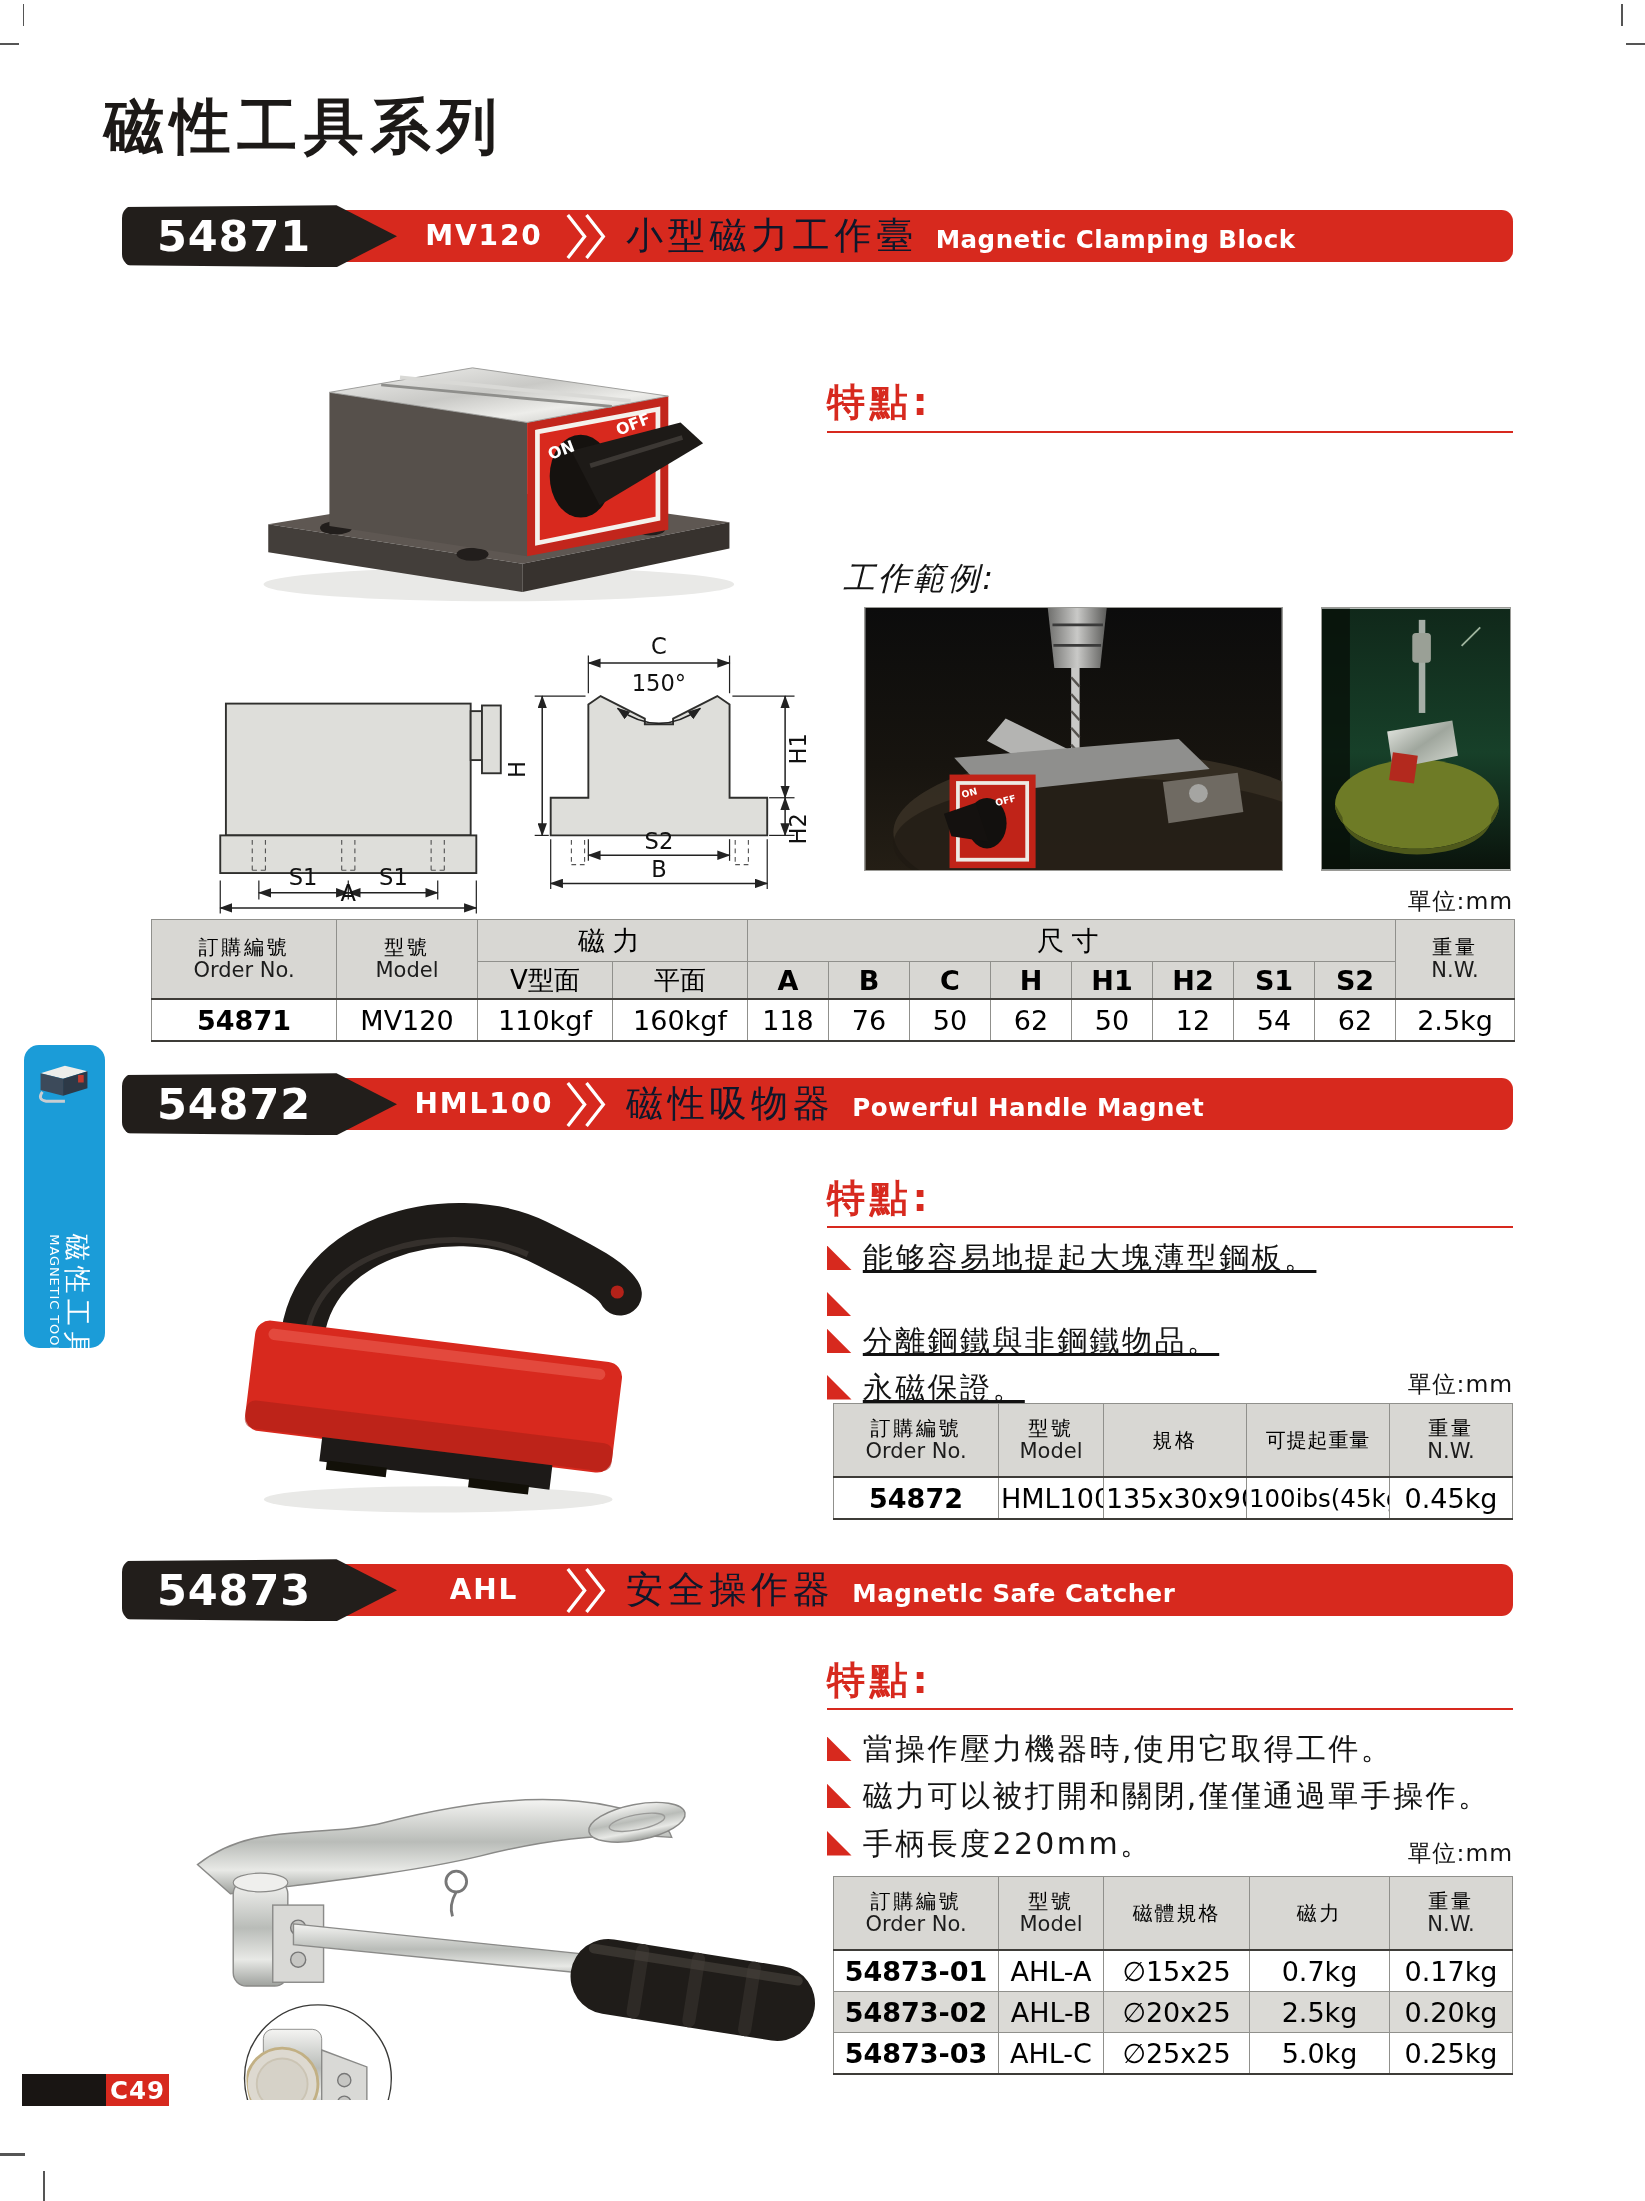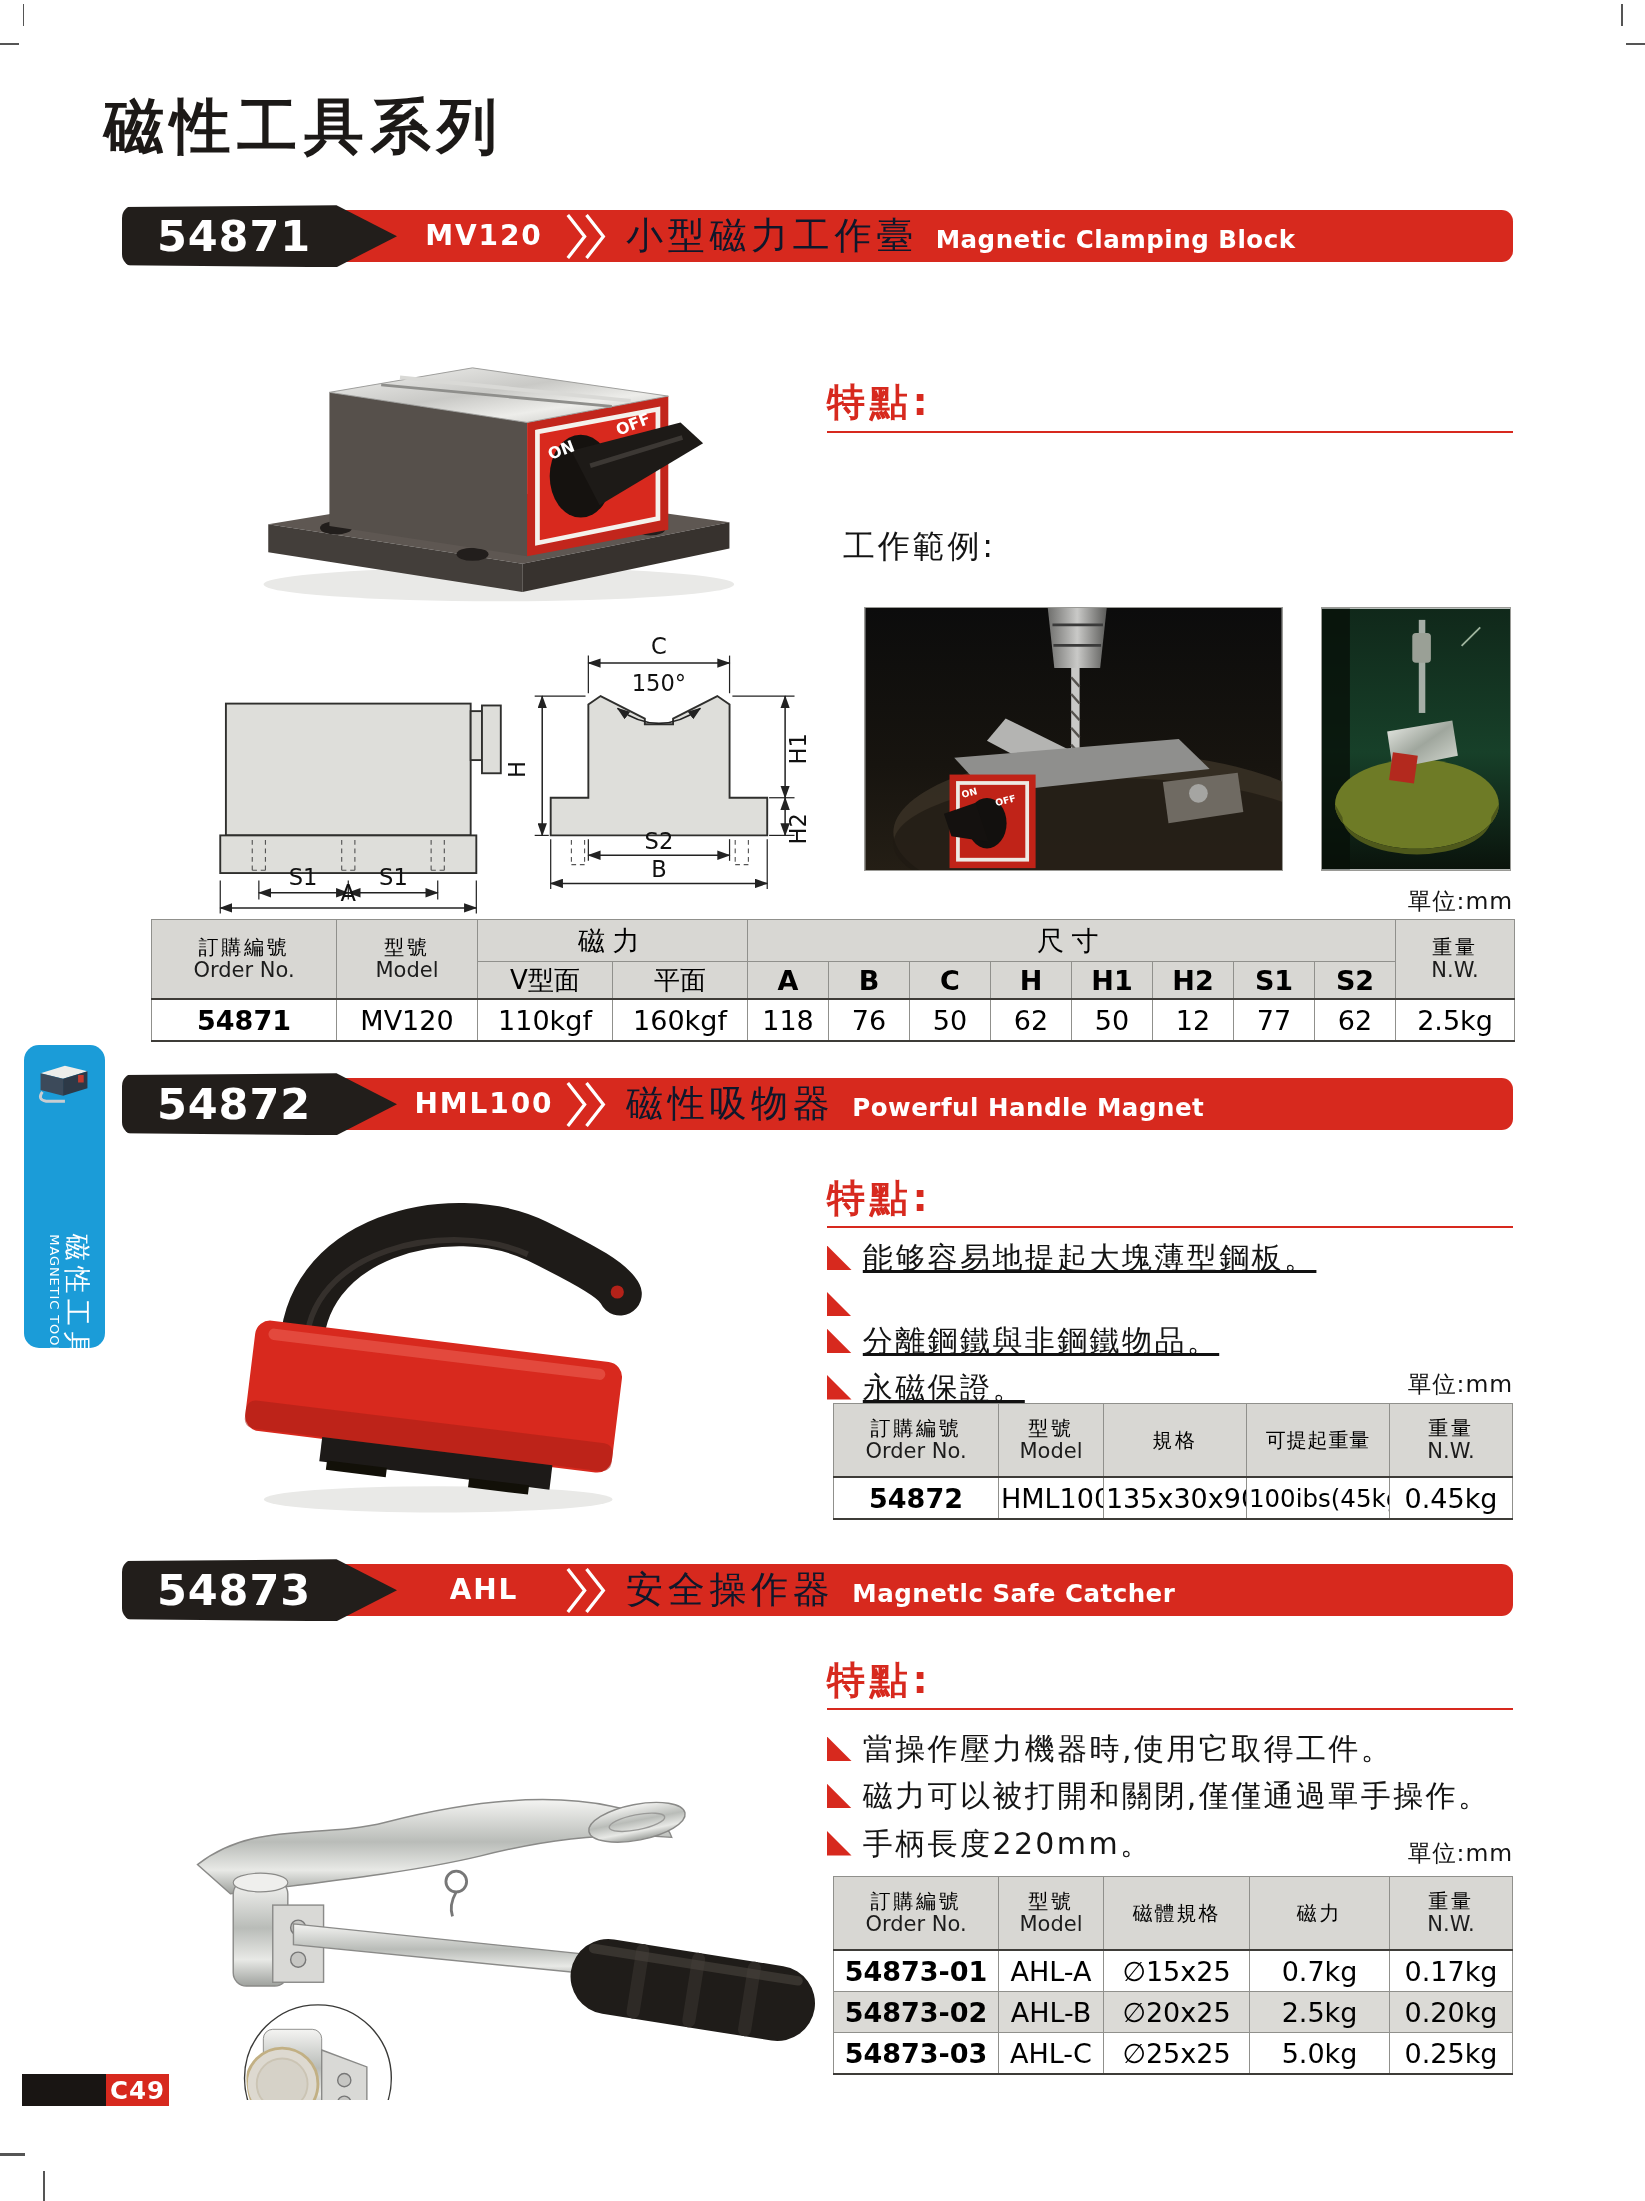--- a/index.html
+++ b/index.html
@@ -206,21 +206,21 @@
     <line class="dim" x1="455" y1="256" x2="605" y2="256" marker-start="url(#ar)" marker-end="url(#ar)"></line>
     <text class="dimtxt" x="530" y="249" text-anchor="middle">S2</text>
     <line class="ext" x1="415" y1="239" x2="415" y2="292"></line>
     <line class="ext" x1="645" y1="239" x2="645" y2="292"></line>
     <line class="dim" x1="415" y1="286" x2="645" y2="286" marker-start="url(#ar)" marker-end="url(#ar)"></line>
     <text class="dimtxt" x="530" y="279" text-anchor="middle">B</text>
   </svg>
 
   <h2 class="feat-h" style="top:377px;">特點:</h2>
   <div class="feat-line" style="top:431px;"></div>
-  <div class="work-label" style="top:525px;">工作範例:</div>
+  <div class="work-label" style="top:557px;font-style:italic;">工作範例:</div>
 
   <svg class="photo-frame" style="left:864px;top:607px;" width="419" height="264" viewBox="0 0 445 280">
     <defs>
       <linearGradient id="wp1bg" x1="0" y1="0" x2="0" y2="1">
         <stop offset="0" stop-color="#0C0C0C"></stop>
           <stop offset="0.6" stop-color="#17140F"></stop>
           <stop offset="1" stop-color="#241E15"></stop>
       </linearGradient>
       <linearGradient id="steelV" x1="0" y1="0" x2="1" y2="0">
         <stop offset="0" stop-color="#6F6F6D"></stop>
@@ -322,21 +322,21 @@
       <td class="b">54871</td>
       <td>MV120</td>
       <td>110kgf</td>
       <td>160kgf</td>
       <td>118</td>
       <td>76</td>
       <td>50</td>
       <td>62</td>
       <td>50</td>
       <td>12</td>
-      <td>77</td>
+      <td>54</td>
       <td>62</td>
       <td>2.5kg</td>
     </tr>
   </tbody>
     </table>
 
   <div class="banner" style="top:1076px;">
     <div class="banner-red"></div>
     <div class="banner-black">
       <span class="banner-order">54872</span>

